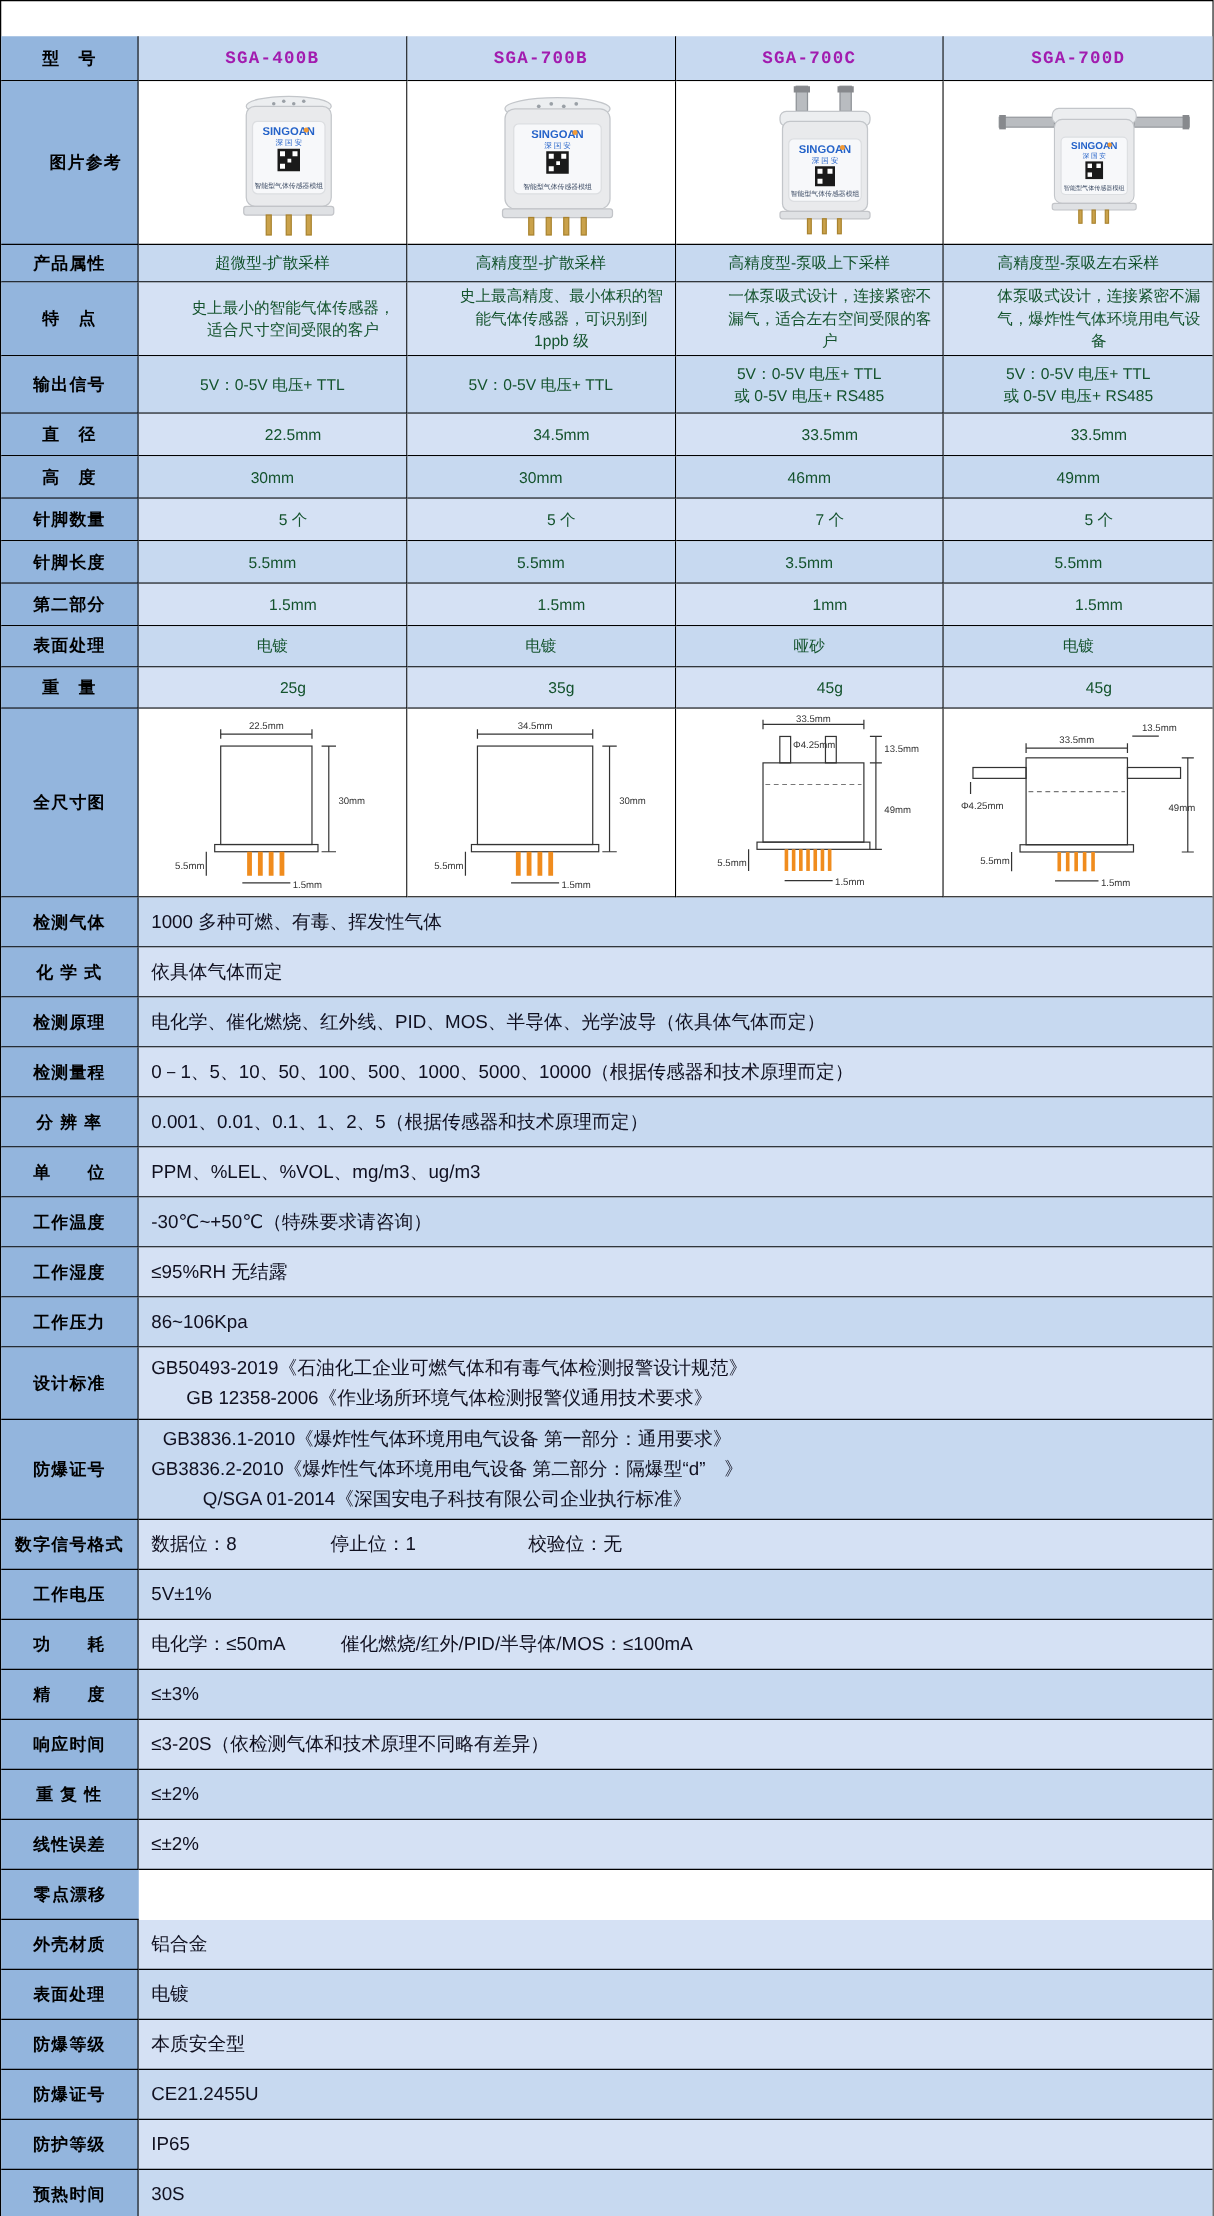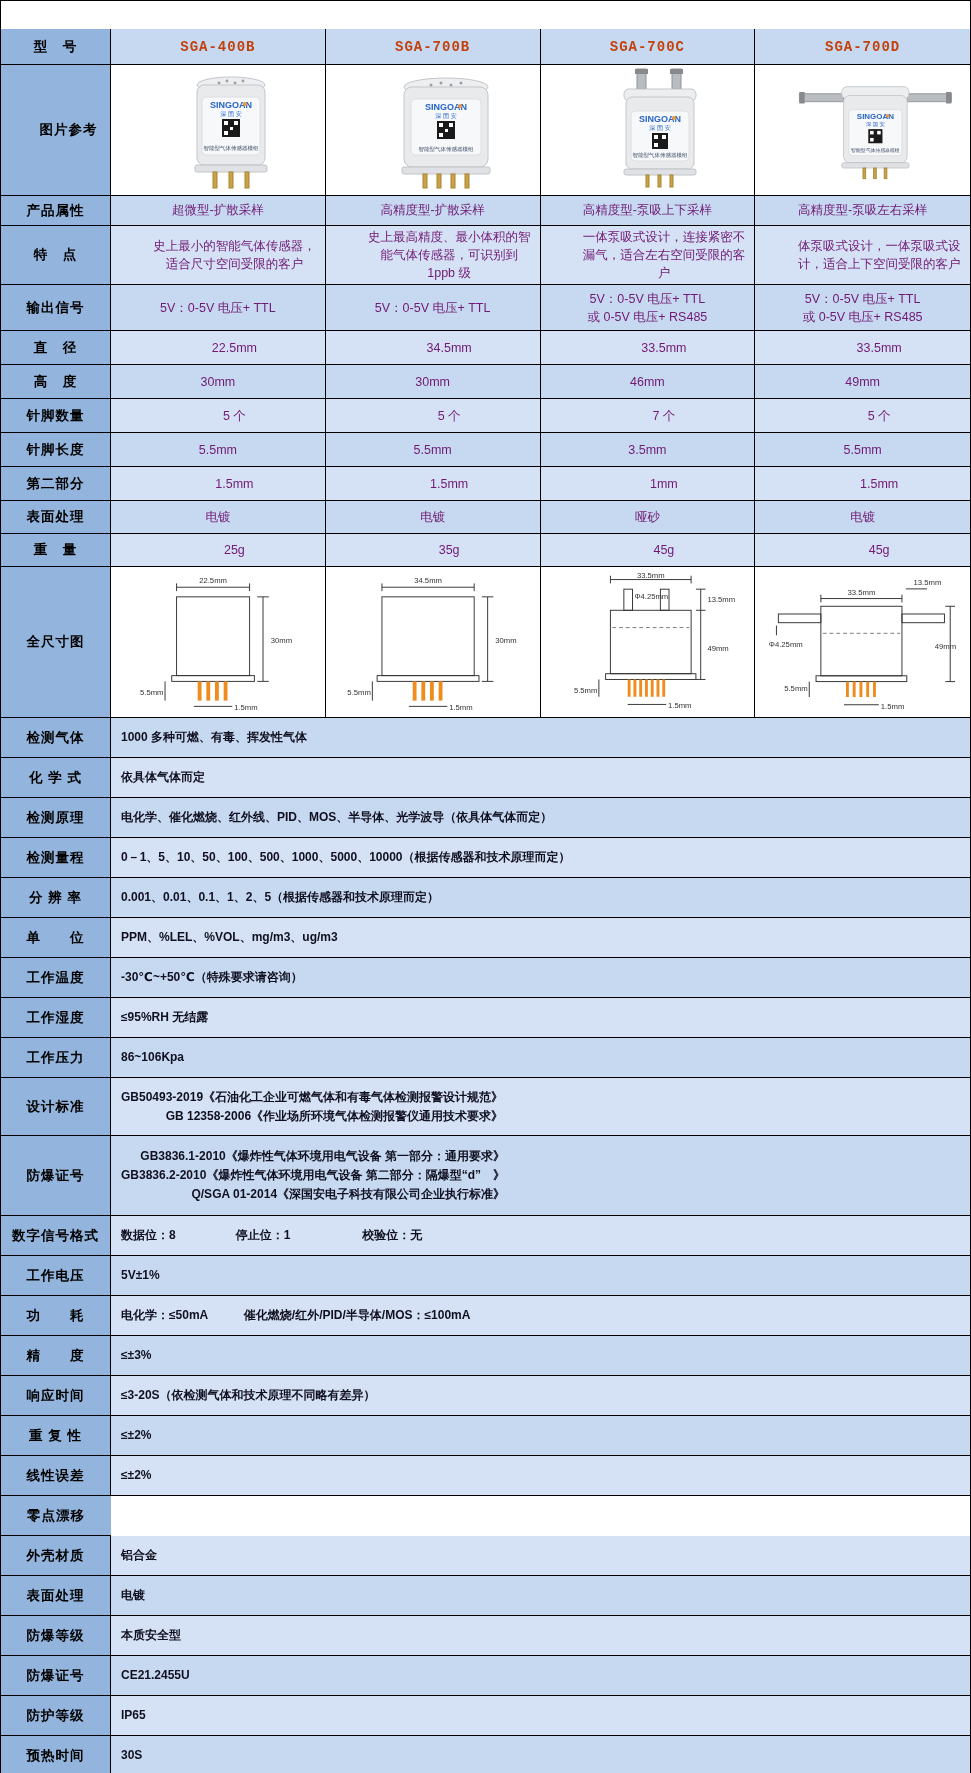--- a/index.html
+++ b/index.html
@@ -5,39 +5,39 @@
   html,body{margin:0;padding:0;background:#fff;}
   body{font-family:"Liberation Sans","DejaVu Sans",sans-serif;color:#000;}
   .page{width:971px;border:1px solid #000;box-sizing:border-box;background:#fff;}
   .grid-row{display:grid;grid-template-columns:110px repeat(4,1fr);}
   .full-row{display:grid;grid-template-columns:110px 1fr;}
   .cell{border-right:1px solid #000;border-bottom:1px solid #000;box-sizing:border-box;
         display:flex;align-items:center;justify-content:center;text-align:center;
         padding:2px 6px;overflow:hidden;}
   .grid-row .cell:last-child,.full-row .cell:last-child{border-right:none;}
   .lbl{background:#93b5dd;font-weight:bold;font-size:13.5px;letter-spacing:1px;}
-  .val{font-size:12.5px;color:#701a75;line-height:1.45;white-space:pre-line;}
+  .val{font-size:12.5px;color:#14532d;line-height:1.45;white-space:pre-line;}
   .bg-a{background:#c7d9f0;}
   .bg-b{background:#d5e1f4;padding-left:39px;}
   .bg-w{background:#ffffff;}
   .model{font-family:"Liberation Mono","DejaVu Sans Mono",monospace;font-weight:bold;
-         font-size:14px;color:#c2410c;letter-spacing:1px;}
+         font-size:14px;color:#a21caf;letter-spacing:1px;}
   .h-header{min-height:36px;margin-top:28px;}
   .h-image{min-height:130px;padding-left:32px;}
   .h-attr{min-height:30px;}
   .h-feat{min-height:46px;}
   .h-sig{min-height:46px;}
   .h-std{min-height:34px;}
   .h-std2{min-height:33px;}
   .h-diagram{min-height:150px;}
   .h-detail{min-height:40px;}
   .h-design{min-height:58px;}
   .h-exec{min-height:80px;}
-  .detail-val{justify-content:flex-start;text-align:right;font-size:12px;color:#101020;
-              padding-left:10px;line-height:1.6;white-space:pre-line;font-weight:bold;}
+  .detail-val{justify-content:flex-start;text-align:center;font-size:15px;color:#101020;
+              padding-left:10px;line-height:1.6;white-space:pre-line;}
   svg{display:block;}
   .dim-text{font-size:8px;fill:#333;font-family:"Liberation Sans",sans-serif;}
   .photo-brand{font-size:9px;font-weight:bold;fill:#2563c9;font-family:"Liberation Sans",sans-serif;}
   .photo-brand-cn{font-size:6px;fill:#2563c9;}
   .photo-caption{font-size:5.5px;fill:#3b4a63;}
 </style>
 </head>
 <body>
 
 <div class="page">
@@ -179,21 +179,21 @@
     <div class="cell val bg-a h-attr">高精度型-扩散采样</div>
     <div class="cell val bg-a h-attr">高精度型-泵吸上下采样</div>
     <div class="cell val bg-a h-attr">高精度型-泵吸左右采样</div>
   </div>
 
   <div class="grid-row">
     <div class="cell lbl h-feat">特　点</div>
     <div class="cell val bg-b h-feat">史上最小的智能气体传感器，适合尺寸空间受限的客户</div>
     <div class="cell val bg-b h-feat">史上最高精度、最小体积的智能气体传感器，可识别到 1ppb 级</div>
     <div class="cell val bg-b h-feat">一体泵吸式设计，连接紧密不漏气，适合左右空间受限的客户</div>
-    <div class="cell val bg-b h-feat">体泵吸式设计，一体泵吸式设计，适合上下空间受限的客户</div>
+    <div class="cell val bg-b h-feat">体泵吸式设计，连接紧密不漏气，爆炸性气体环境用电气设备</div>
   </div>
 
   <div class="grid-row">
     <div class="cell lbl h-sig">输出信号</div>
     <div class="cell val bg-a h-sig">5V：0-5V 电压+ TTL</div>
     <div class="cell val bg-a h-sig">5V：0-5V 电压+ TTL</div>
     <div class="cell val bg-a h-sig">5V：0-5V 电压+ TTL
 或 0-5V 电压+ RS485</div>
     <div class="cell val bg-a h-sig">5V：0-5V 电压+ TTL
 或 0-5V 电压+ RS485</div>

